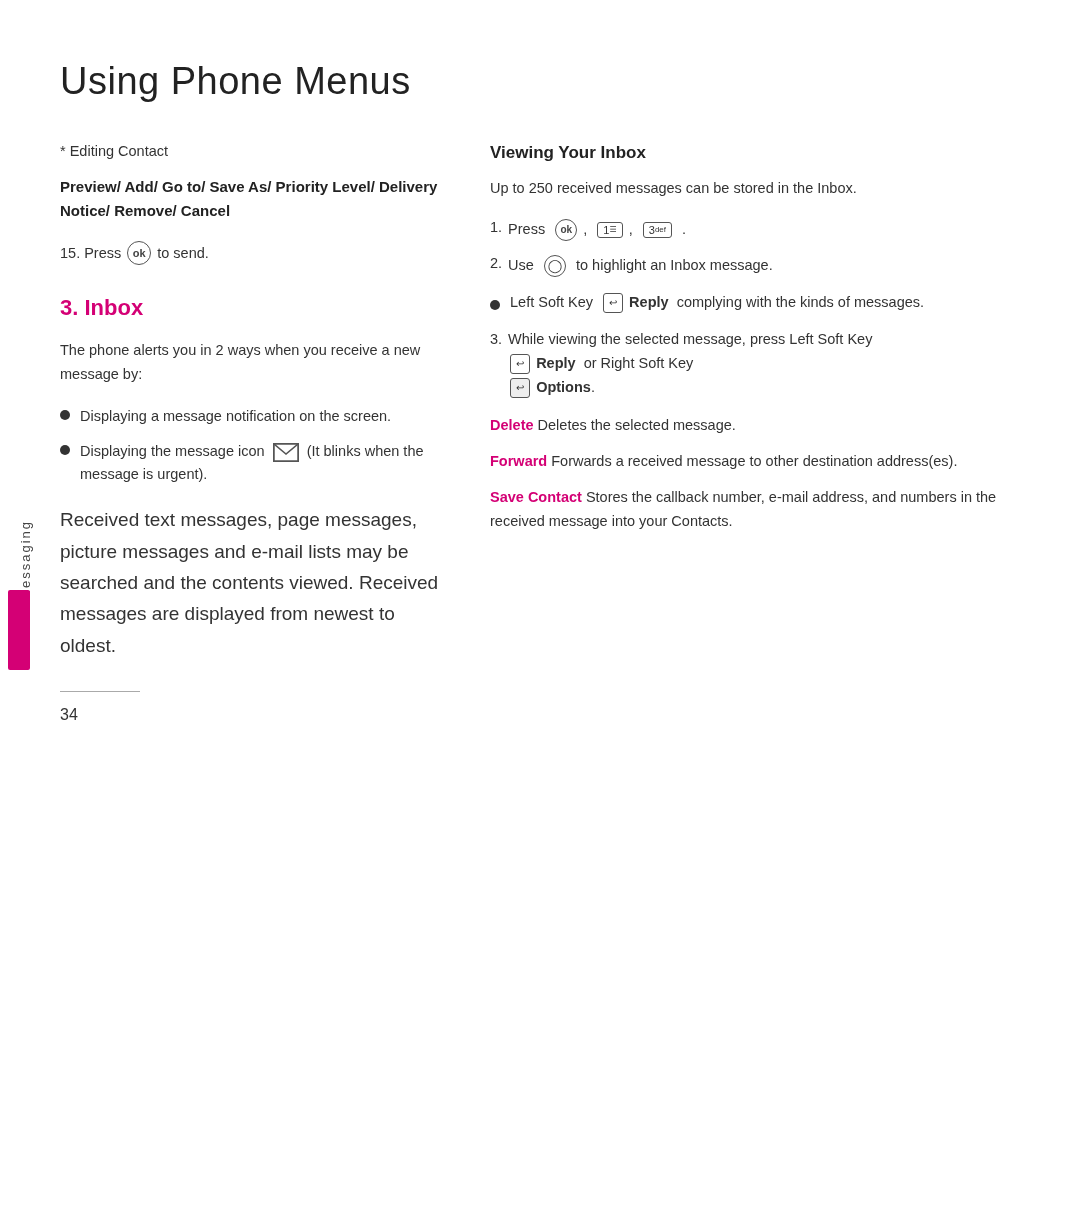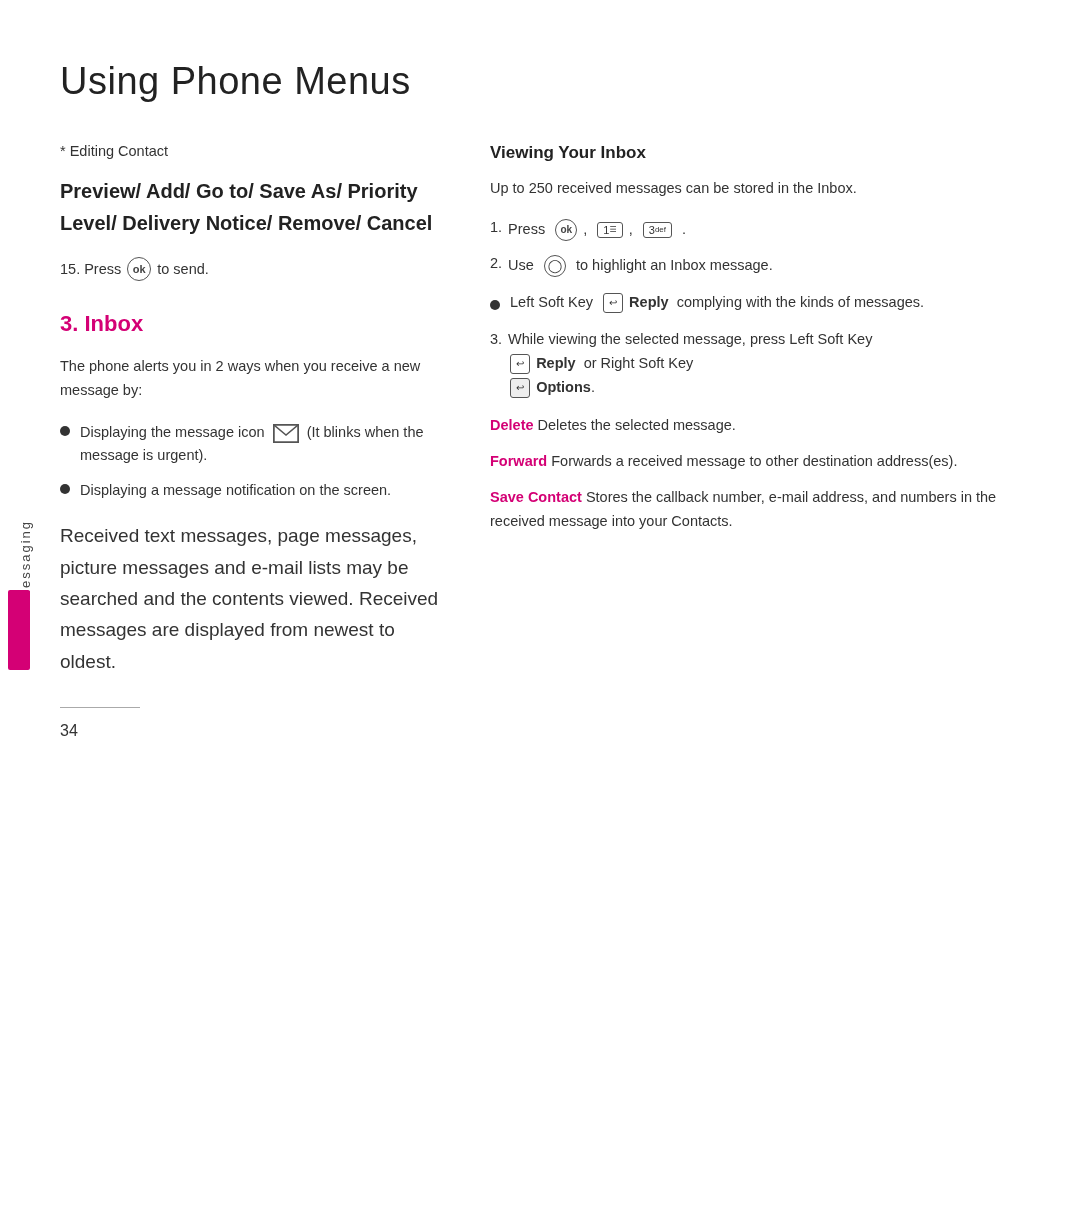--- a/index.html
+++ b/index.html
@@ -74,21 +74,21 @@
     }
 
     
     .editing-subject {
       font-size: 14.5px;
       color: #333;
       margin-bottom: 16px;
     }
 
     .bold-menu {
-      font-size: 20px;
+      font-size: 15px;
       font-weight: bold;
       color: #222;
       line-height: 1.6;
       margin-bottom: 18px;
     }
 
     .press-line {
       font-size: 14.5px;
       color: #333;
       margin-bottom: 30px;
@@ -297,38 +297,38 @@
         </p>
 
         <h2 class="section-heading">
           <span>3.</span>
           <span> </span><span>Inbox</span>
         </h2>
 
         <p class="intro-text">The phone alerts you in 2 ways when you receive a new message by:</p>
 
         <ul class="bullet-list">
+          <li>
+            <span class="bullet-dot"></span>
+            <span>Displaying a message notification on the screen.</span>
+          </li>
           <li>
             <span class="bullet-dot"></span>
             <span>
               <span>Displaying the message icon</span>
               
               <span style="display:inline-block; border:1.5px solid #555; width:26px; height:19px; margin:0 4px 0 4px; vertical-align:middle; position:relative;">
                 <svg width="24" height="17" viewBox="0 0 24 17">
                   <rect x="0" y="0" width="24" height="17" fill="none" stroke="#555" stroke-width="1.5"></rect>
                   <polyline points="0,0 12,10 24,0" fill="none" stroke="#555" stroke-width="1.5"></polyline>
                 </svg>
               </span>
               <span>(It blinks when the message is urgent).</span>
             </span>
           </li>
-          <li>
-            <span class="bullet-dot"></span>
-            <span>Displaying a message notification on the screen.</span>
-          </li>
         </ul>
 
         <p class="received-text">Received text messages, page messages, picture messages and e-mail lists may be searched and the contents viewed. Received messages are displayed from newest to oldest.</p>
 
         <hr class="divider-line">
         <p class="page-number">34</p>
 
       </div>
 
       <div class="col-right">

